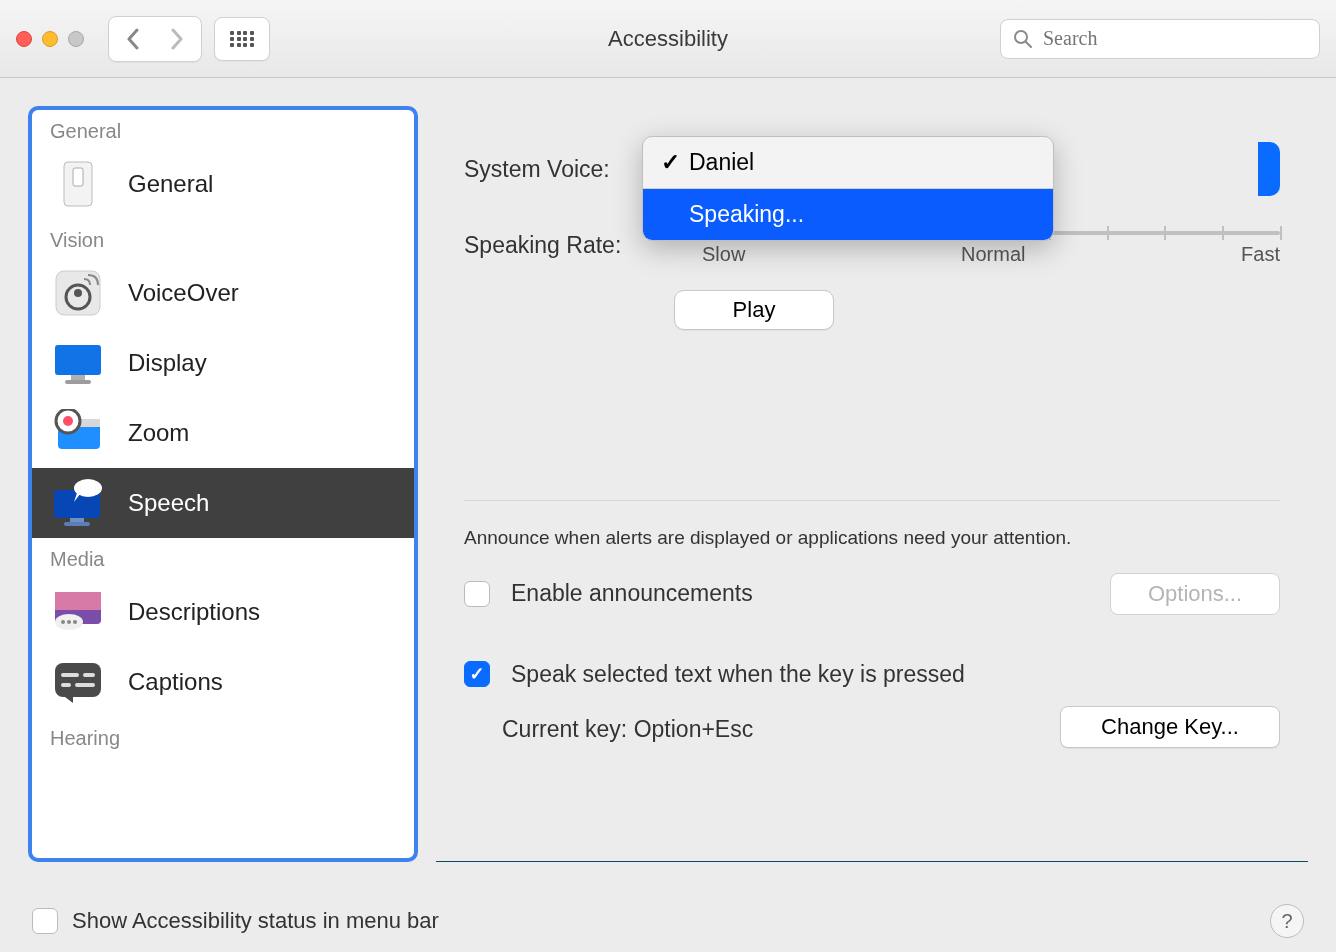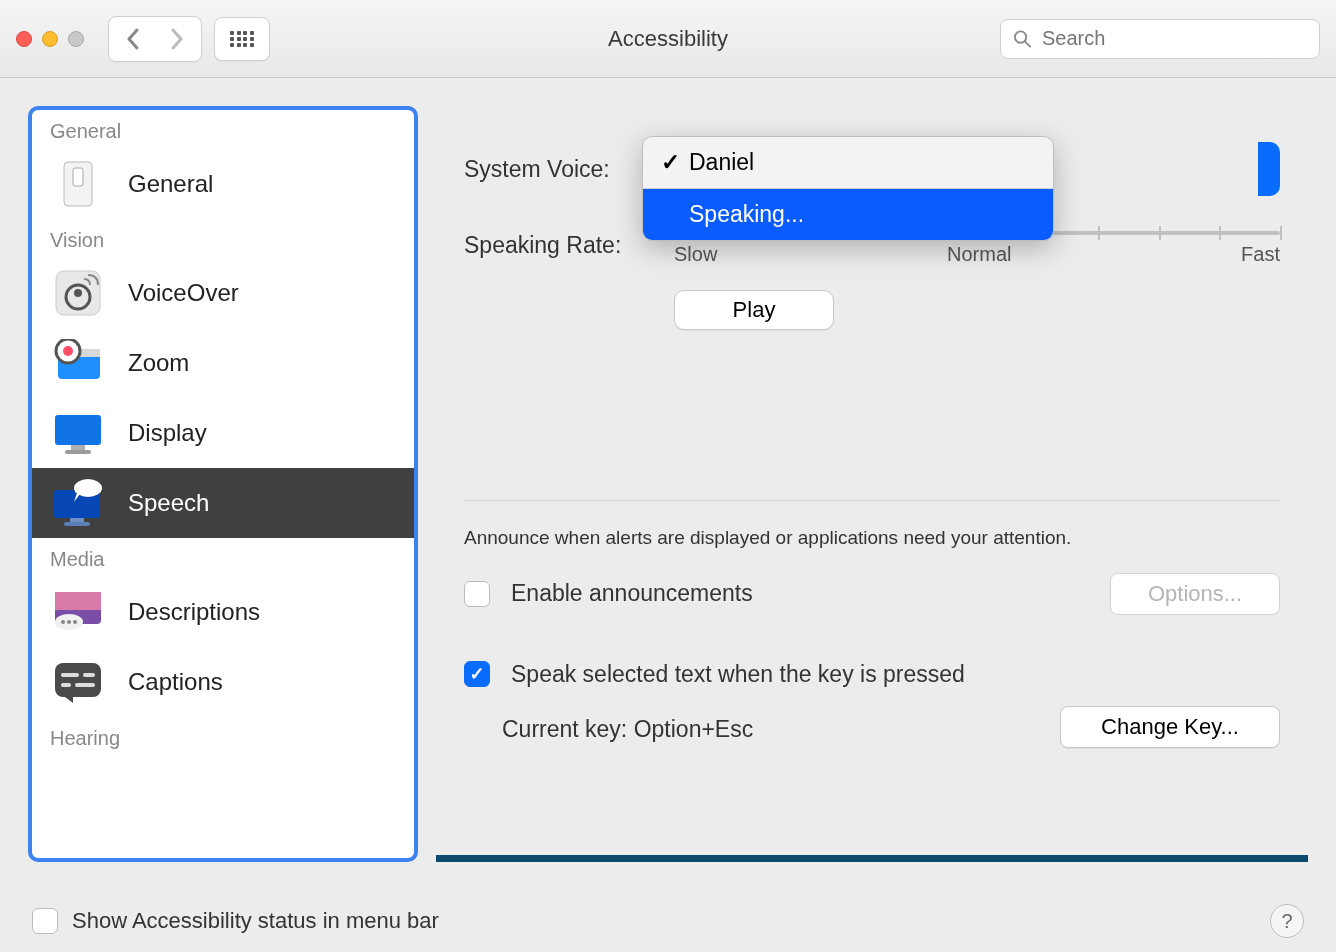--- a/index.html
+++ b/index.html
@@ -18,36 +18,36 @@
 .navbtns { display: flex; gap: 4px; margin-right: 12px; background:#fff; border:1px solid #d0d0d0; border-radius:8px; padding:4px; box-shadow: 0 1px 1px rgba(0,0,0,.04);}
 .navbtn { width: 40px; height: 36px; display:flex; align-items:center; justify-content:center; border-radius:6px; color:#777;}
 .gridbtn { width: 56px; height: 44px; background:#fff; border:1px solid #d0d0d0; border-radius:8px; display:flex; align-items:center; justify-content:center; box-shadow: 0 1px 1px rgba(0,0,0,.04);}
 .dotgrid { width:24px; height:16px; display:grid; grid-template-columns:repeat(4,1fr); grid-template-rows:repeat(3,1fr); gap:2px;}
 .dotgrid span { width:4px; height:4px; background:#555; border-radius:1px;}
 
 .title { position:absolute; left:50%; transform:translateX(-50%); font-size:22px; color:#3a3a3a; font-weight:500;}
 
 .search { margin-left:auto; width:320px; height:40px; background:#fff; border:1px solid #d0d0d0; border-radius:8px; display:flex; align-items:center; padding:0 12px; gap:10px;}
 .search svg { color:#888;}
-.search input { border:none; outline:none; font-size:20px; color:#999; flex:1; background:transparent;}
+.search input { border:none; outline:none; font-size:20px; color:#999; flex:1; background:transparent;font-family:Liberation Serif, serif;}
 
 
 .body { flex:1; display:flex; padding: 28px; gap: 18px; position:relative;justify-content:flex-end;}
 
 
 .sidebar { width: 390px; background:#fff; border:4px solid #3e82f0; border-radius:10px; overflow:hidden;}
 .section-label { font-size:20px; color:#888; padding: 10px 18px 6px 18px;}
 .item { display:flex; align-items:center; gap: 22px; padding: 11px 18px; }
 .item .icon { width:56px; height:48px; display:flex; align-items:center; justify-content:center; position:relative;}
 .item .lbl { font-size:24px; color:#222;}
 .item.selected { background:#404040; }
 .item.selected .lbl { color:#fff;}
 
 
-.main { flex:1; border-bottom:7px solid #0c4a6e; padding: 36px 28px 16px 28px; position:relative;}
+.main { flex:1; border-bottom:1px solid #0c4a6e; padding: 36px 28px 16px 28px; position:relative;}
 .row { display:flex; align-items: center; margin-bottom: 24px;}
 .row .label { width: 186px; text-align:left; font-size:23px; color:#333;}
 .hr { border:none; border-top:1px solid #d6d6d6; margin: 20px 0 24px 0;}
 
 
 .popup { position:absolute; width:412px; background:#f4f3f3; border:1px solid #bfbfbf; border-radius:10px; box-shadow: 0 8px 28px rgba(0,0,0,.25); overflow:hidden; z-index:10;}
 .popup .opt { display:flex; align-items:center; padding: 12px 18px; font-size:23px; gap:10px;}
 .popup .opt.sep { border-top:1px solid #d0d0d0;}
 .popup .opt.hl { background:#0a5cff; color:#fff;}
 .popup .opt .chk { width:18px; text-align:center; font-weight:600;}
@@ -148,38 +148,38 @@
               <circle cx="24" cy="28" r="12" fill="none" stroke="#555" stroke-width="3"></circle>
               <circle cx="24" cy="24" r="4" fill="#555"></circle>
               <path d="M30 10 q6 0 6 6" fill="none" stroke="#888" stroke-width="2"></path>
               <path d="M34 6 q10 0 10 10" fill="none" stroke="#888" stroke-width="2"></path>
             </svg>
         </div>
         <div class="lbl">VoiceOver</div>
       </div>
       <div class="item">
         <div class="icon">
+          <svg width="54" height="48" viewBox="0 0 54 48">
+              <rect x="4" y="6" width="46" height="30" rx="3" fill="#1074e6"></rect>
+              <rect x="20" y="36" width="14" height="5" fill="#b0b0b0"></rect>
+              <rect x="14" y="41" width="26" height="4" rx="2" fill="#9c9c9c"></rect>
+            </svg>
+        </div>
+        <div class="lbl">Display</div>
+      </div>
+      <div class="item">
+        <div class="icon">
           <svg width="52" height="48" viewBox="0 0 52 48">
               <rect x="6" y="10" width="42" height="30" rx="4" fill="#1f8fff"></rect>
               <rect x="6" y="10" width="42" height="8" fill="#d8d8d8"></rect>
               <circle cx="16" cy="12" r="12" fill="#fff" stroke="#555" stroke-width="3"></circle>
               <circle cx="16" cy="12" r="5" fill="#ff4d6a"></circle>
             </svg>
         </div>
         <div class="lbl">Zoom</div>
-      </div>
-      <div class="item">
-        <div class="icon">
-          <svg width="54" height="48" viewBox="0 0 54 48">
-              <rect x="4" y="6" width="46" height="30" rx="3" fill="#1074e6"></rect>
-              <rect x="20" y="36" width="14" height="5" fill="#b0b0b0"></rect>
-              <rect x="14" y="41" width="26" height="4" rx="2" fill="#9c9c9c"></rect>
-            </svg>
-        </div>
-        <div class="lbl">Display</div>
       </div>
       <div class="item selected">
         <div class="icon">
           <svg width="56" height="50" viewBox="0 0 56 50">
               <rect x="4" y="12" width="46" height="28" rx="3" fill="#0747b5"></rect>
               <rect x="20" y="40" width="14" height="4" fill="#6e90c4"></rect>
               <rect x="14" y="44" width="26" height="4" rx="2" fill="#5a7eb5"></rect>
               <ellipse cx="38" cy="10" rx="14" ry="9" fill="#fff"></ellipse>
               <path d="M30 16 l-6 8 l4 -12 z" fill="#fff"></path>
             </svg>
@@ -230,21 +230,21 @@
               <span>Daniel</span>
             </div>
             <div class="opt sep hl">
               <span class="chk"></span>
               <span>Speaking...</span>
             </div>
           </div>
         </div>
       </div>
 
-      <div class="row" style="margin-top:29px;">
+      <div class="row" style="margin-top:29px;gap:28px;">
         <div class="label">Speaking Rate:</div>
         <div class="slider-area">
           <div class="track">
             <div class="tick" style="left:0%"></div>
             <div class="tick" style="left:10%"></div>
             <div class="tick" style="left:20%"></div>
             <div class="tick" style="left:30%"></div>
             <div class="tick" style="left:40%"></div>
             <div class="tick" style="left:50%"></div>
             <div class="tick" style="left:60%"></div>

